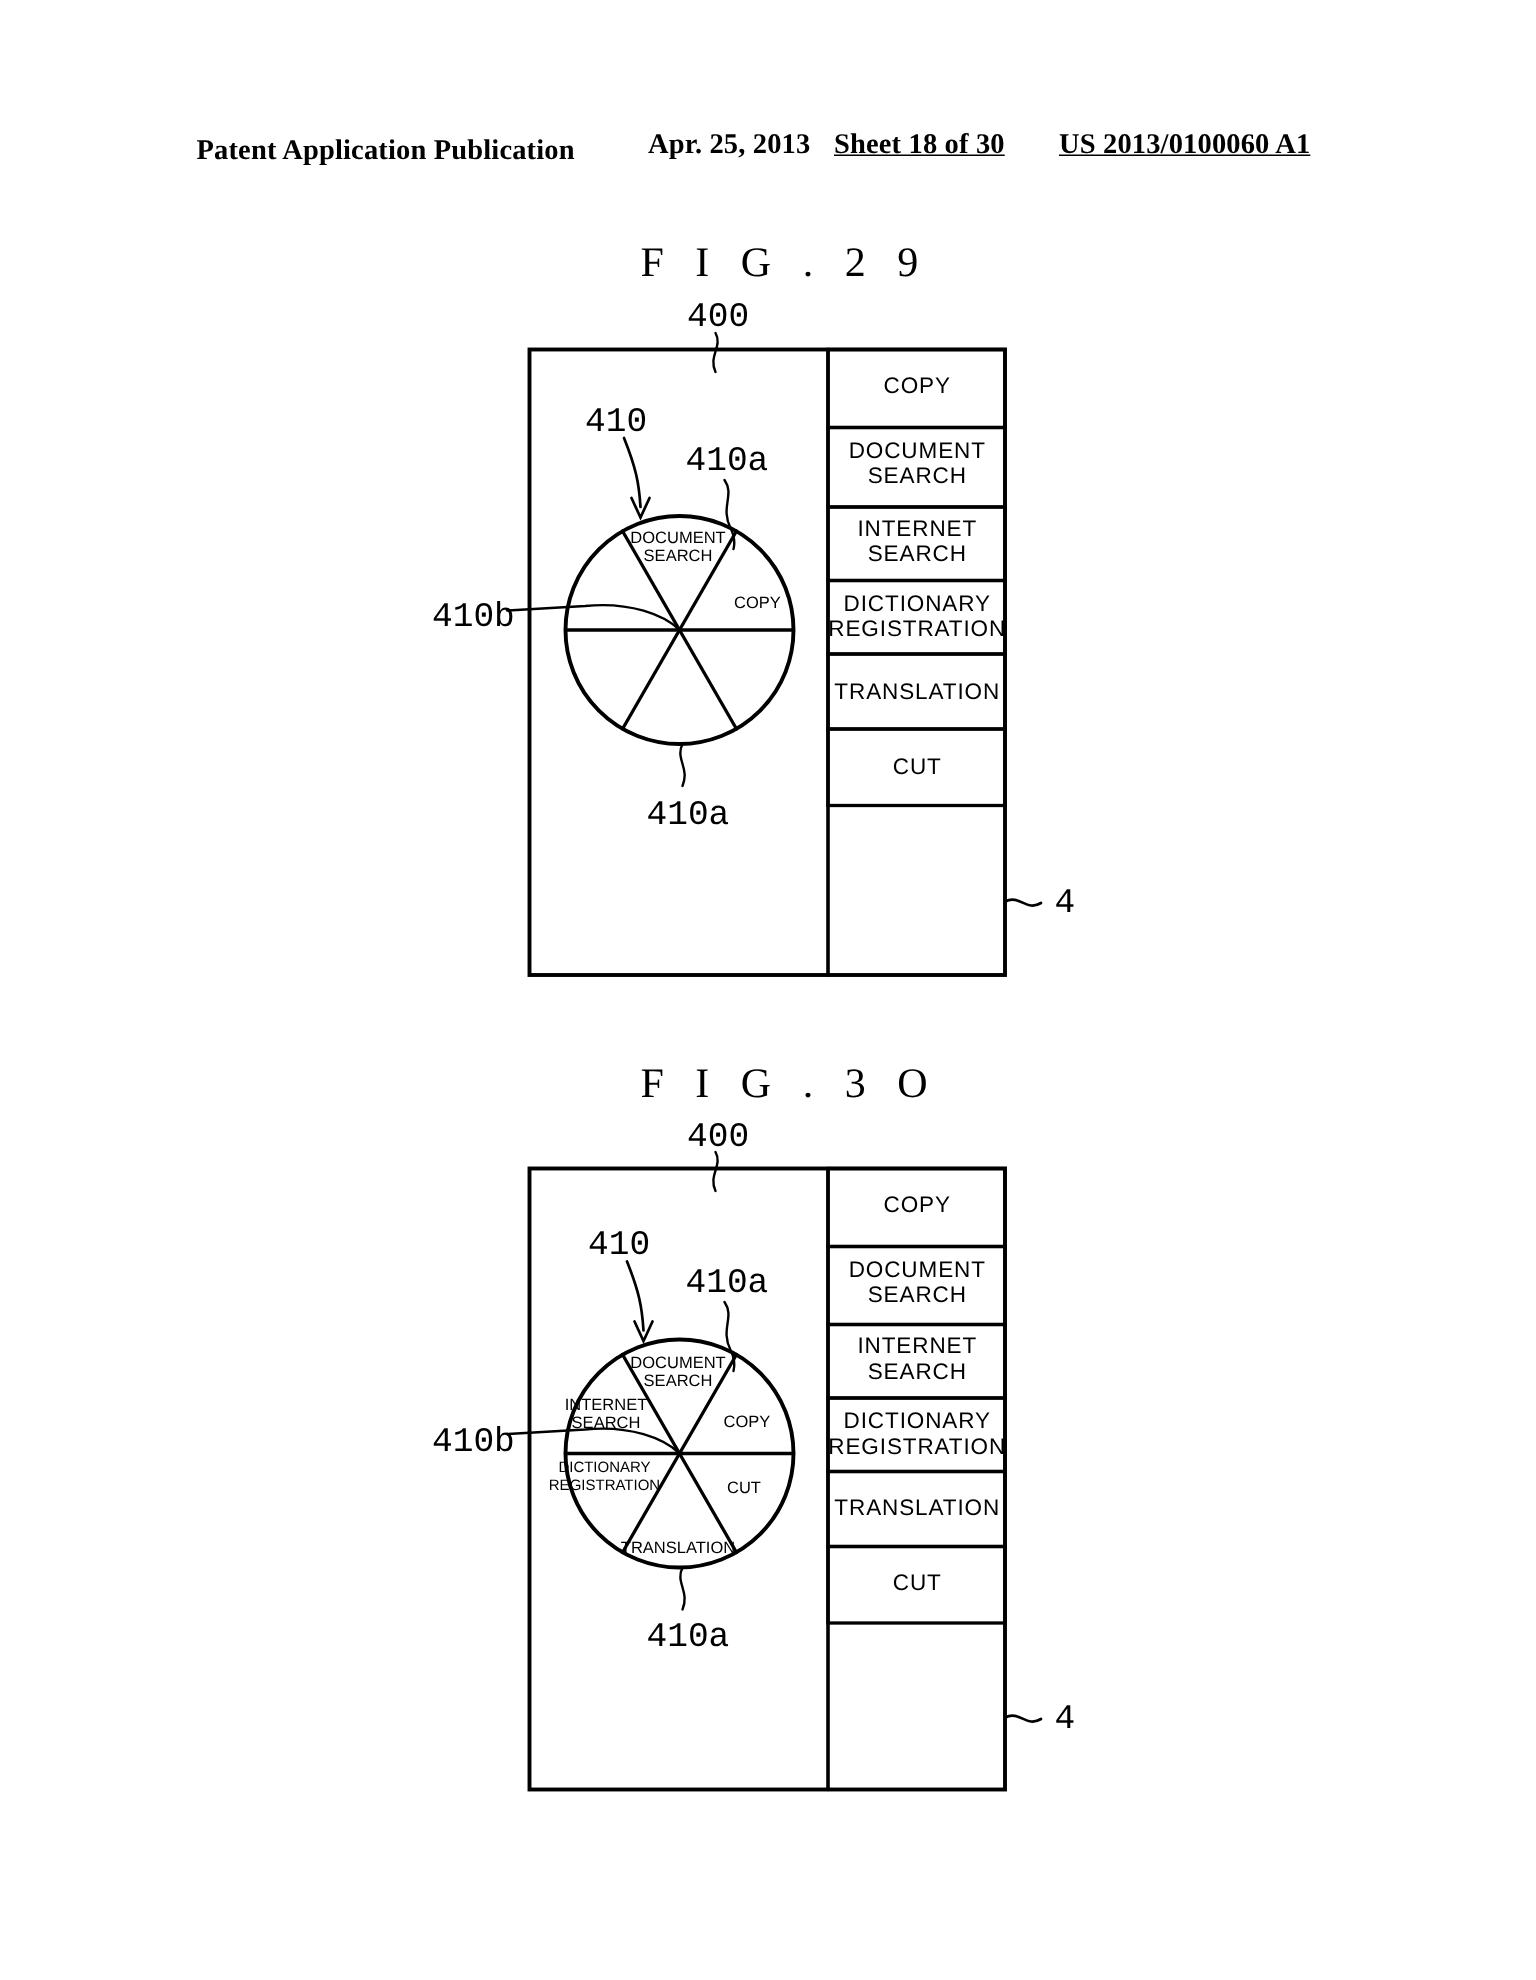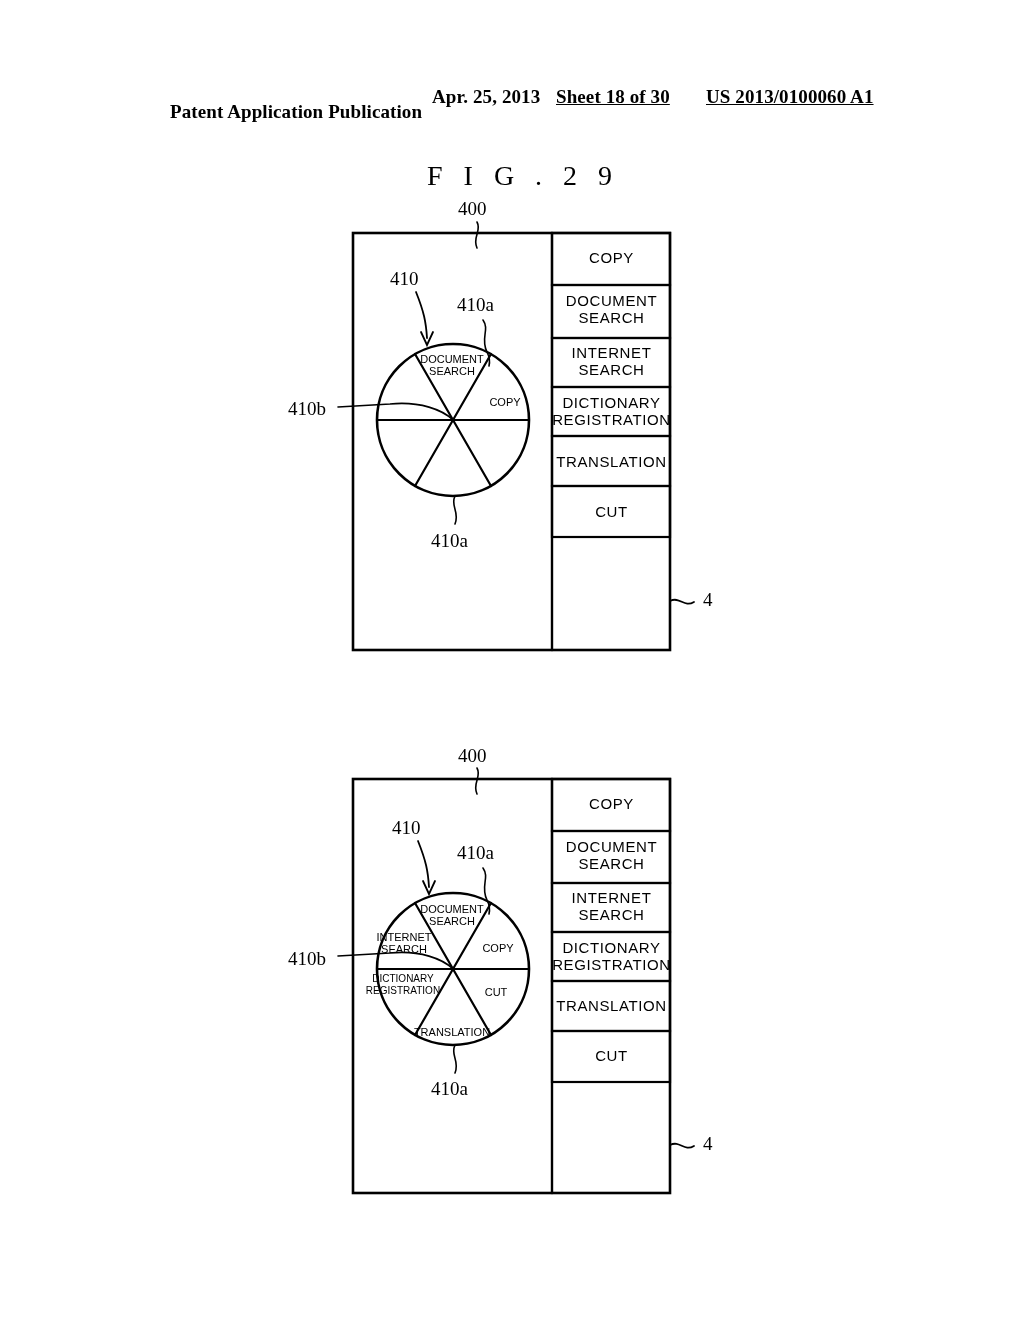--- a/index.html
+++ b/index.html
@@ -21,21 +21,21 @@
     position: absolute;
     top: 86px;
     left: 0;
     width: 1024px;
     font-family: "Liberation Serif", serif;
     font-weight: bold;
     font-size: 19px;
     letter-spacing: 0.1px;
     white-space: nowrap;
   }
-  .hdr-pub   { position: absolute; left: 131px; top: 15px; margin-left: 39px; }
+  .hdr-pub   { position: absolute; left: 131px; top: 4px; }
   .hdr-date  { position: absolute; left: 432px; top: 0; }
   .hdr-sheet { position: absolute; left: 556px; top: 0; text-decoration: underline; }
   .hdr-num   { position: absolute; left: 706px; top: 0; text-decoration: underline; }
 
   
   .fig-title {
     position: absolute;
     font-family: "Liberation Serif", serif;
     font-size: 28px;
     font-weight: normal;
@@ -72,22 +72,22 @@
     text-align: center;
     font-family: "Liberation Sans", sans-serif;
     line-height: 12px;
     white-space: pre-line;
     transform: translate(-50%, -50%);
   }
 
   
   .ref-num {
     position: absolute;
-    font-family: Liberation Serif, serif;
-    font-size: 19px;
+    font-family: Liberation Mono, monospace;
+    font-size: 23px;
     white-space: nowrap;
   }
 </style>
 </head>
 <body>
 
 <div class="page-header">
   <span class="hdr-pub">Patent Application Publication</span>
   <span class="hdr-date">Apr. 25, 2013</span>
   <span class="hdr-sheet">Sheet 18 of 30</span>
@@ -115,20 +115,21 @@
   <div class="ref-num" style="left:390px; top:268px;">410</div>
   <div class="ref-num" style="left:457px; top:294px;">410a</div>
   <div class="ref-num" style="left:288px; top:398px;">410b</div>
   <div class="ref-num" style="left:431px; top:530px;">410a</div>
   <div class="ref-num" style="left:458px; top:198px;">400</div>
   <div class="ref-num" style="left:703px; top:589px;">4</div>
 </div>
 
 <div class="figure">
 
+  <div class="fig-title" style="left:427px; top:707px;">F I G .   3 O</div>
 
   <div class="menu-item-label" style="left:553px; top:795px; width:117px;">COPY</div>
   <div class="menu-item-label" style="left:553px; top:838px; width:117px;">DOCUMENT
 SEARCH</div>
   <div class="menu-item-label" style="left:553px; top:889px; width:117px;">INTERNET
 SEARCH</div>
   <div class="menu-item-label" style="left:551px; top:939px; width:121px;">DICTIONARY
 REGISTRATION</div>
   <div class="menu-item-label" style="left:553px; top:997px; width:117px;">TRANSLATION</div>
   <div class="menu-item-label" style="left:553px; top:1047px; width:117px;">CUT</div>

